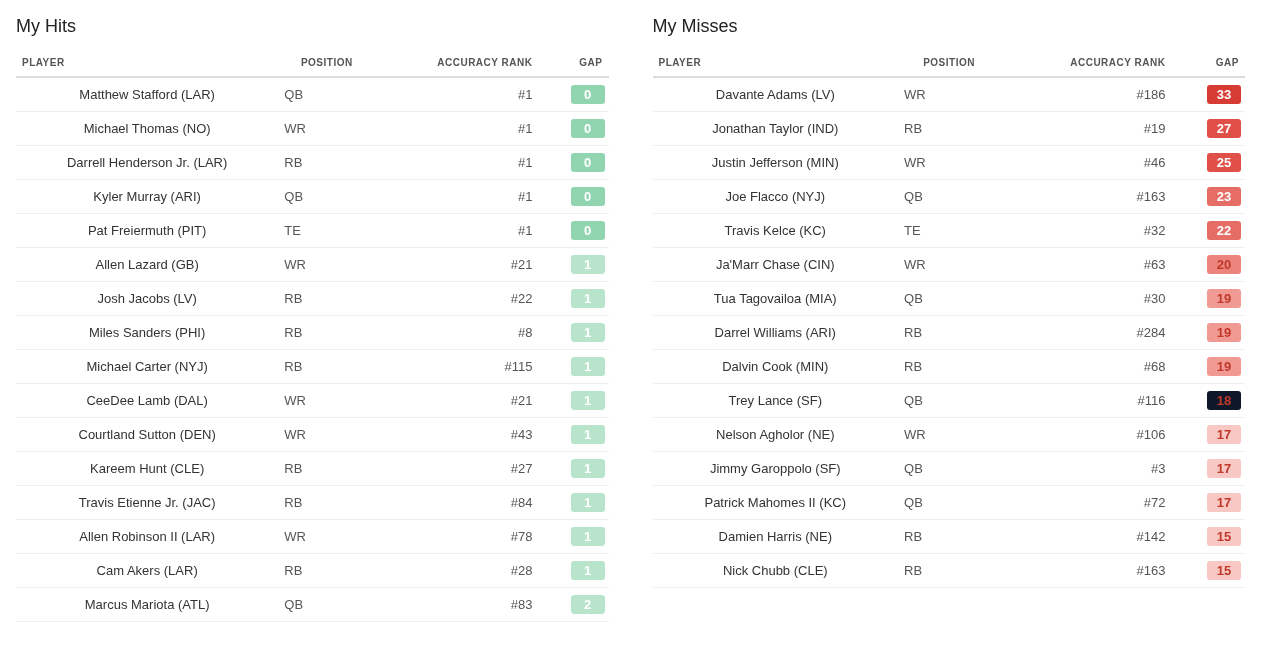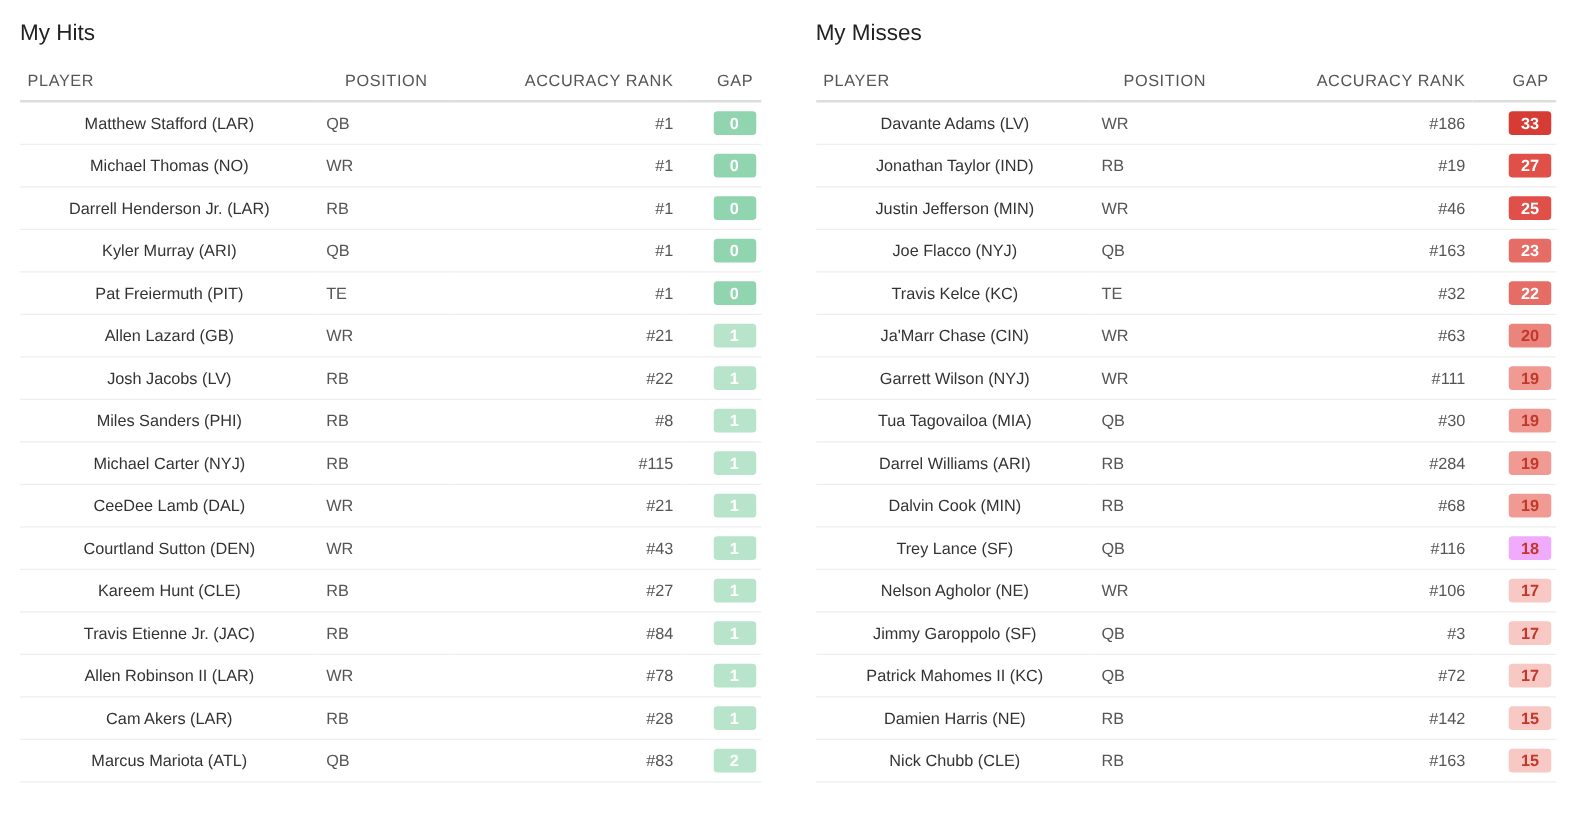--- a/index.html
+++ b/index.html
@@ -26,22 +26,22 @@
     table {
       width: 100%;
       border-collapse: collapse;
     }
     thead tr {
       border-bottom: 2px solid #ddd;
     }
     thead th {
       text-align: left;
       padding: 8px 6px;
-      font-size: 13px;
-      font-weight: 400;
+      font-size: 10px;
+      font-weight: 700;
       color: #555;
       letter-spacing: 0.5px;
       text-transform: uppercase;
     }
     thead th.right {
       text-align: right;
       margin-top: 24px;
     }
     thead th.center {
       text-align: center;
@@ -84,21 +84,21 @@
     }
     .gap-light-green {
       background-color: #b8e4cc;
       color: #fff;
     }
     .gap-red-1 {
       background-color: #f8c8c4;
       color: #c0392b;
     }
     .gap-red-2 {
-      background-color: #f0abfc;
+      background-color: #0f172a;
       color: #c0392b;
     }
     .gap-red-3 {
       background-color: #f09a93;
       color: #c0392b;
     }
     .gap-red-4 {
       background-color: #eb847c;
       color: #c0392b;
     }
@@ -274,26 +274,20 @@
     <td class="accuracy">#32</td>
     <td class="gap"><span class="gap-cell gap-red-5">22</span></td>
   </tr>
           <tr>
     <td class="player-name">Ja'Marr Chase (CIN)</td>
     <td class="position">WR</td>
     <td class="accuracy">#63</td>
     <td class="gap"><span class="gap-cell gap-red-4">20</span></td>
   </tr>
           <tr>
-    <td class="player-name">Garrett Wilson (NYJ)</td>
-    <td class="position">WR</td>
-    <td class="accuracy">#111</td>
-    <td class="gap"><span class="gap-cell gap-red-3">19</span></td>
-  </tr>
-          <tr>
     <td class="player-name">Tua Tagovailoa (MIA)</td>
     <td class="position">QB</td>
     <td class="accuracy">#30</td>
     <td class="gap"><span class="gap-cell gap-red-3">19</span></td>
   </tr>
           <tr>
     <td class="player-name">Darrel Williams (ARI)</td>
     <td class="position">RB</td>
     <td class="accuracy">#284</td>
     <td class="gap"><span class="gap-cell gap-red-3">19</span></td>

